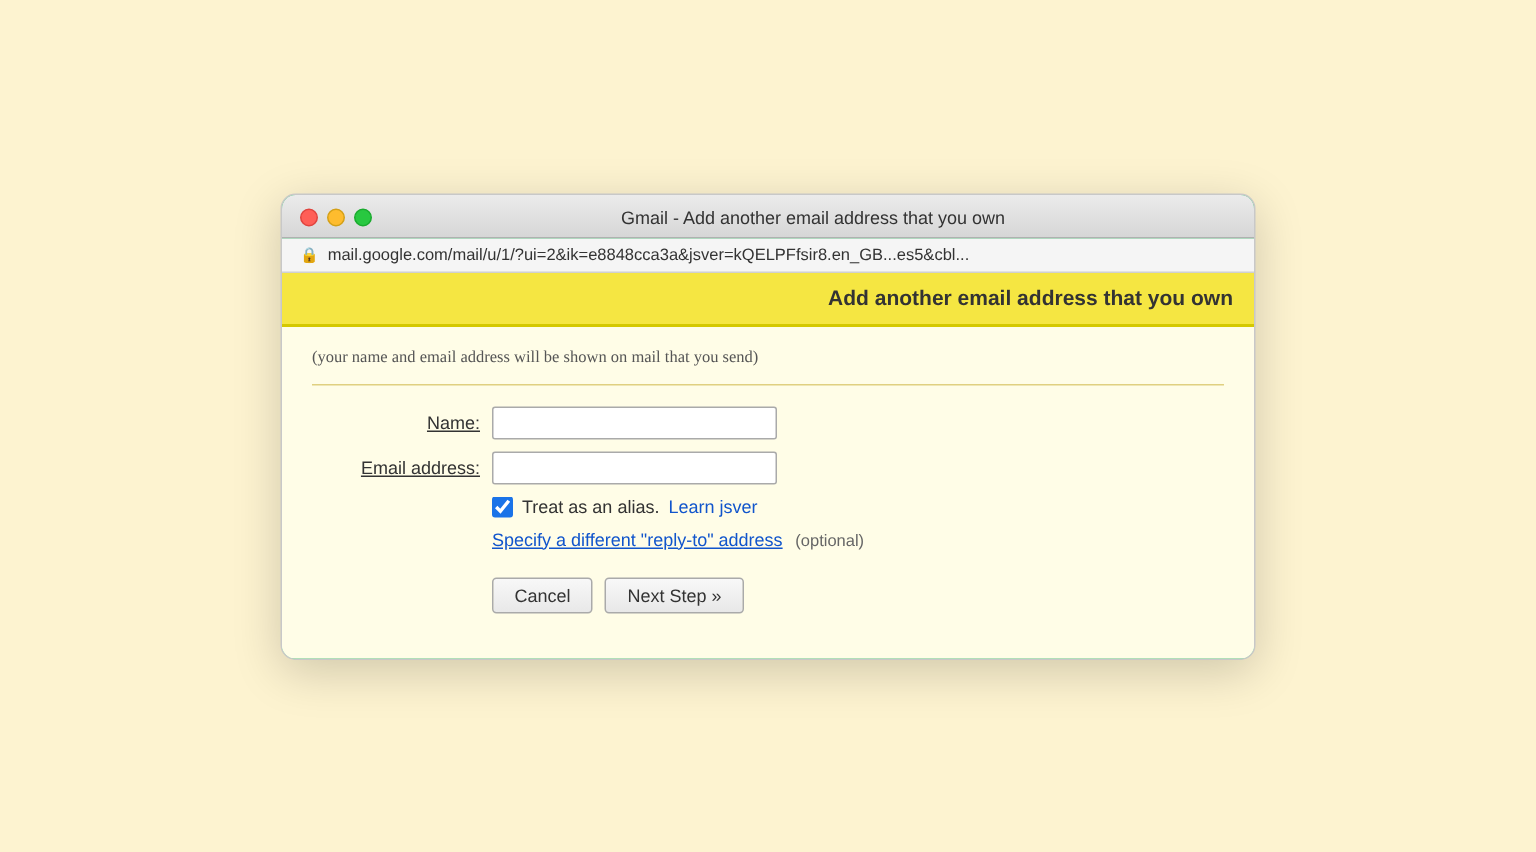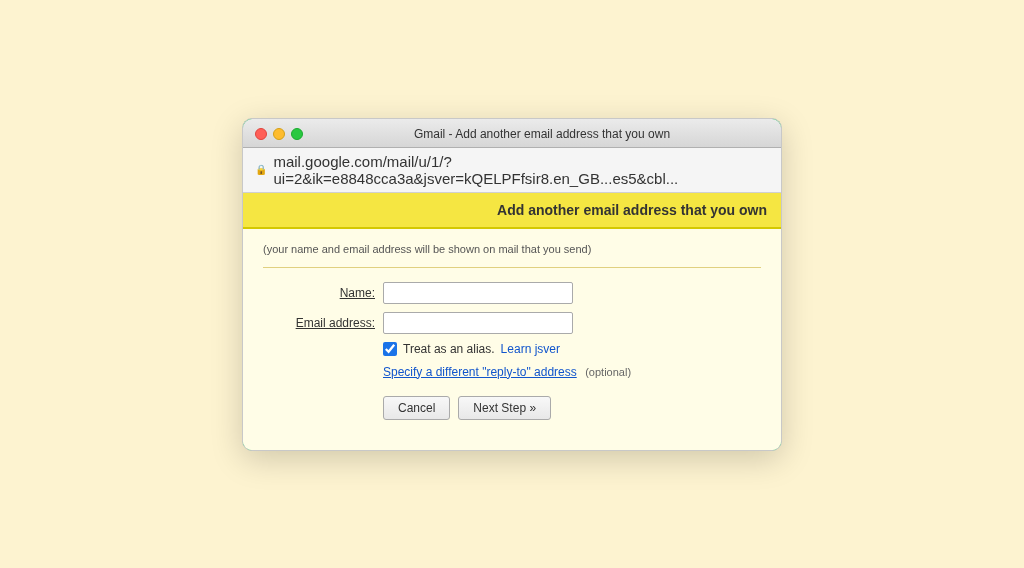--- a/index.html
+++ b/index.html
@@ -8,21 +8,21 @@
       background-color: #fdf3d0;
       display: flex;
       justify-content: center;
       align-items: center;
       width: 1024px;
       height: 568px;
       font-family: -apple-system, BlinkMacSystemFont, "Helvetica Neue", Arial, sans-serif;
     }
 
     .browser-window {
-      width: 540px;
+      width: 650px;
       border-radius: 10px;
       box-shadow: 0 8px 32px rgba(0,0,0,0.18);
       overflow: hidden;
       background: #22c55e;
       border: 1px solid #c8c8c8;
     }
 
     
     .title-bar {
       background: linear-gradient(180deg, #ebebeb 0%, #d6d6d6 100%);
@@ -67,21 +67,21 @@
       align-items: center;
       gap: 6px;
     }
 
     .lock-icon {
       font-size: 10px;
       color: #666;
     }
 
     .address-text {
-      font-size: 15px;
+      font-size: 11px;
       color: #333;
       flex: 1;
     }
 
     
     .page-content {
       background: #fffde7;
       padding: 0;
     }
 
@@ -107,20 +107,21 @@
       font-size: 12px;
       font-weight: bold;
       color: #222;
       margin-bottom: 2px;
     }
 
     .section-subtitle {
       font-size: 11px;
       color: #555;
       margin-bottom: 12px;
+      font-family: Liberation Serif, serif;
     }
 
     .divider {
       border: none;
       border-top: 1px solid #e0d080;
       margin-bottom: 14px;
     }
 
     .form-row {
       display: flex;

